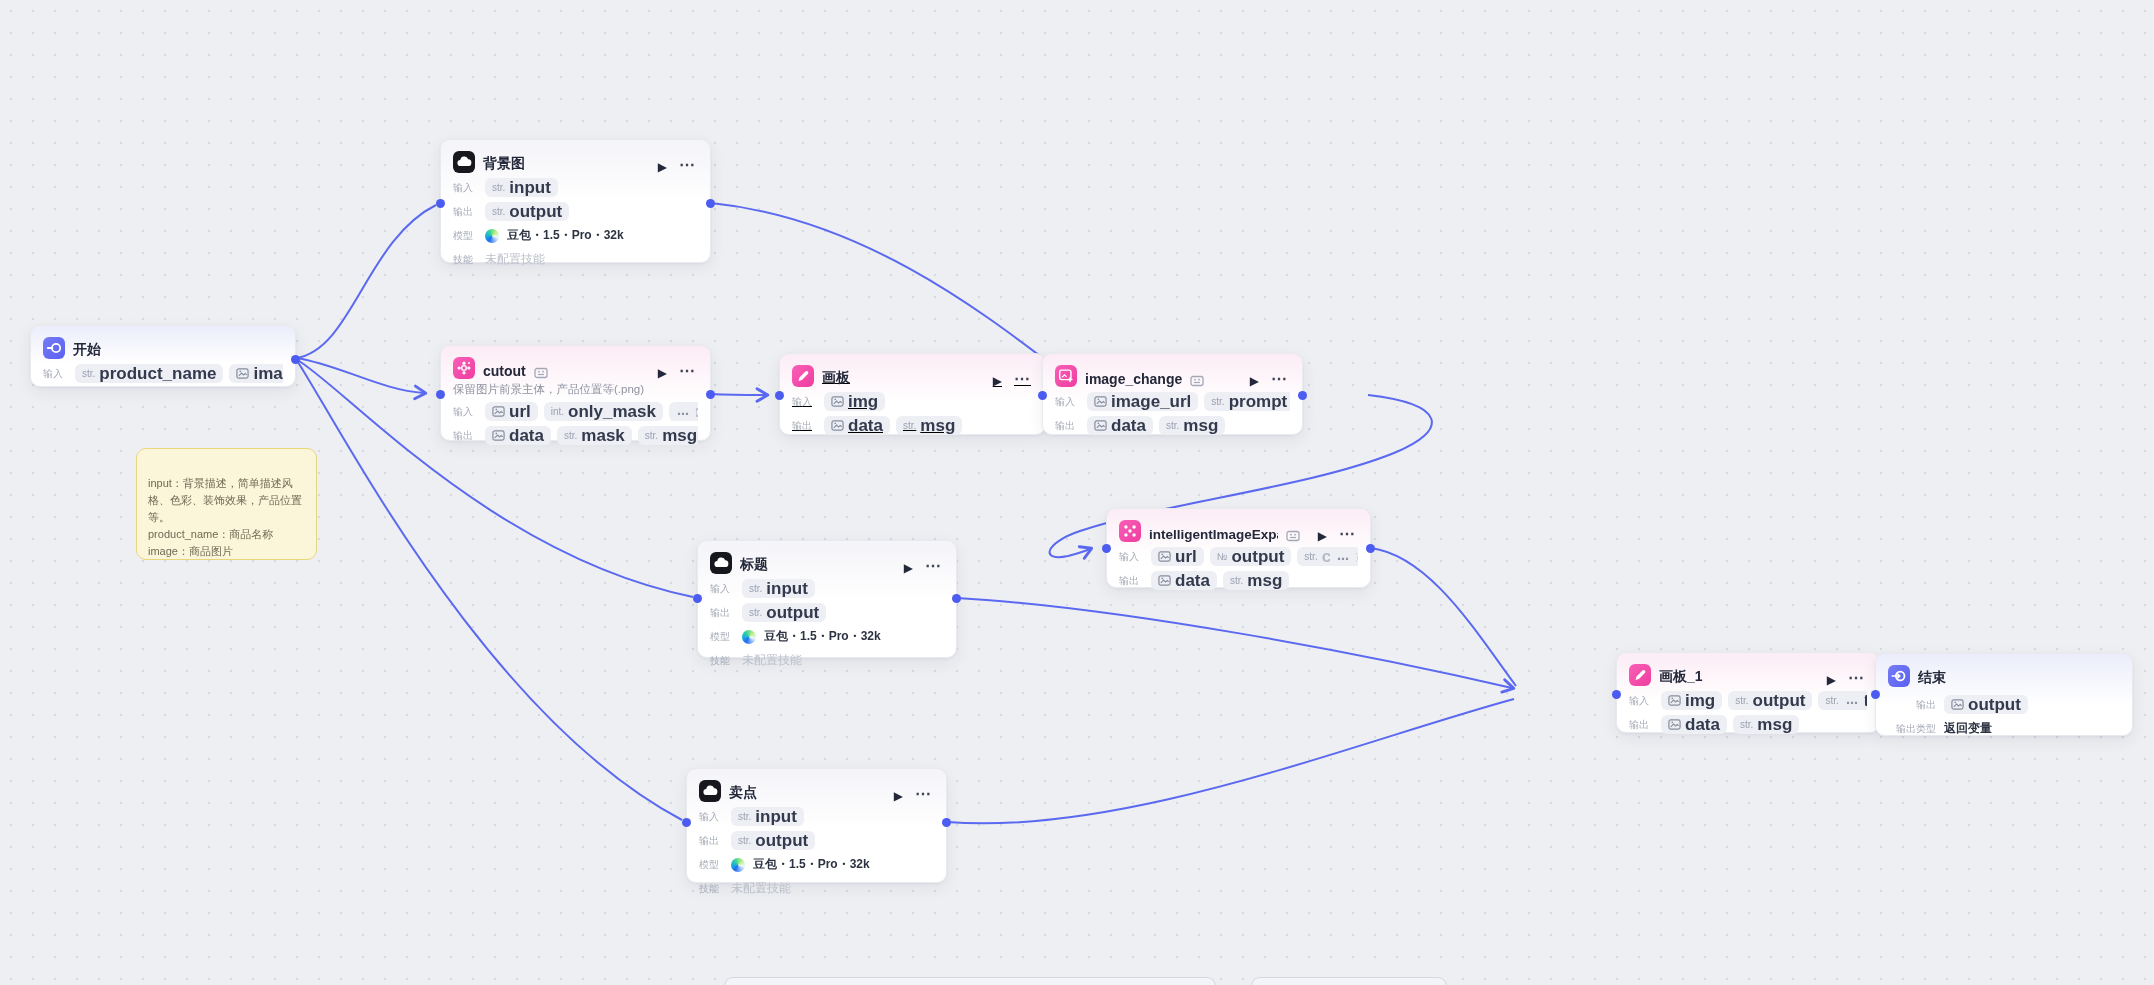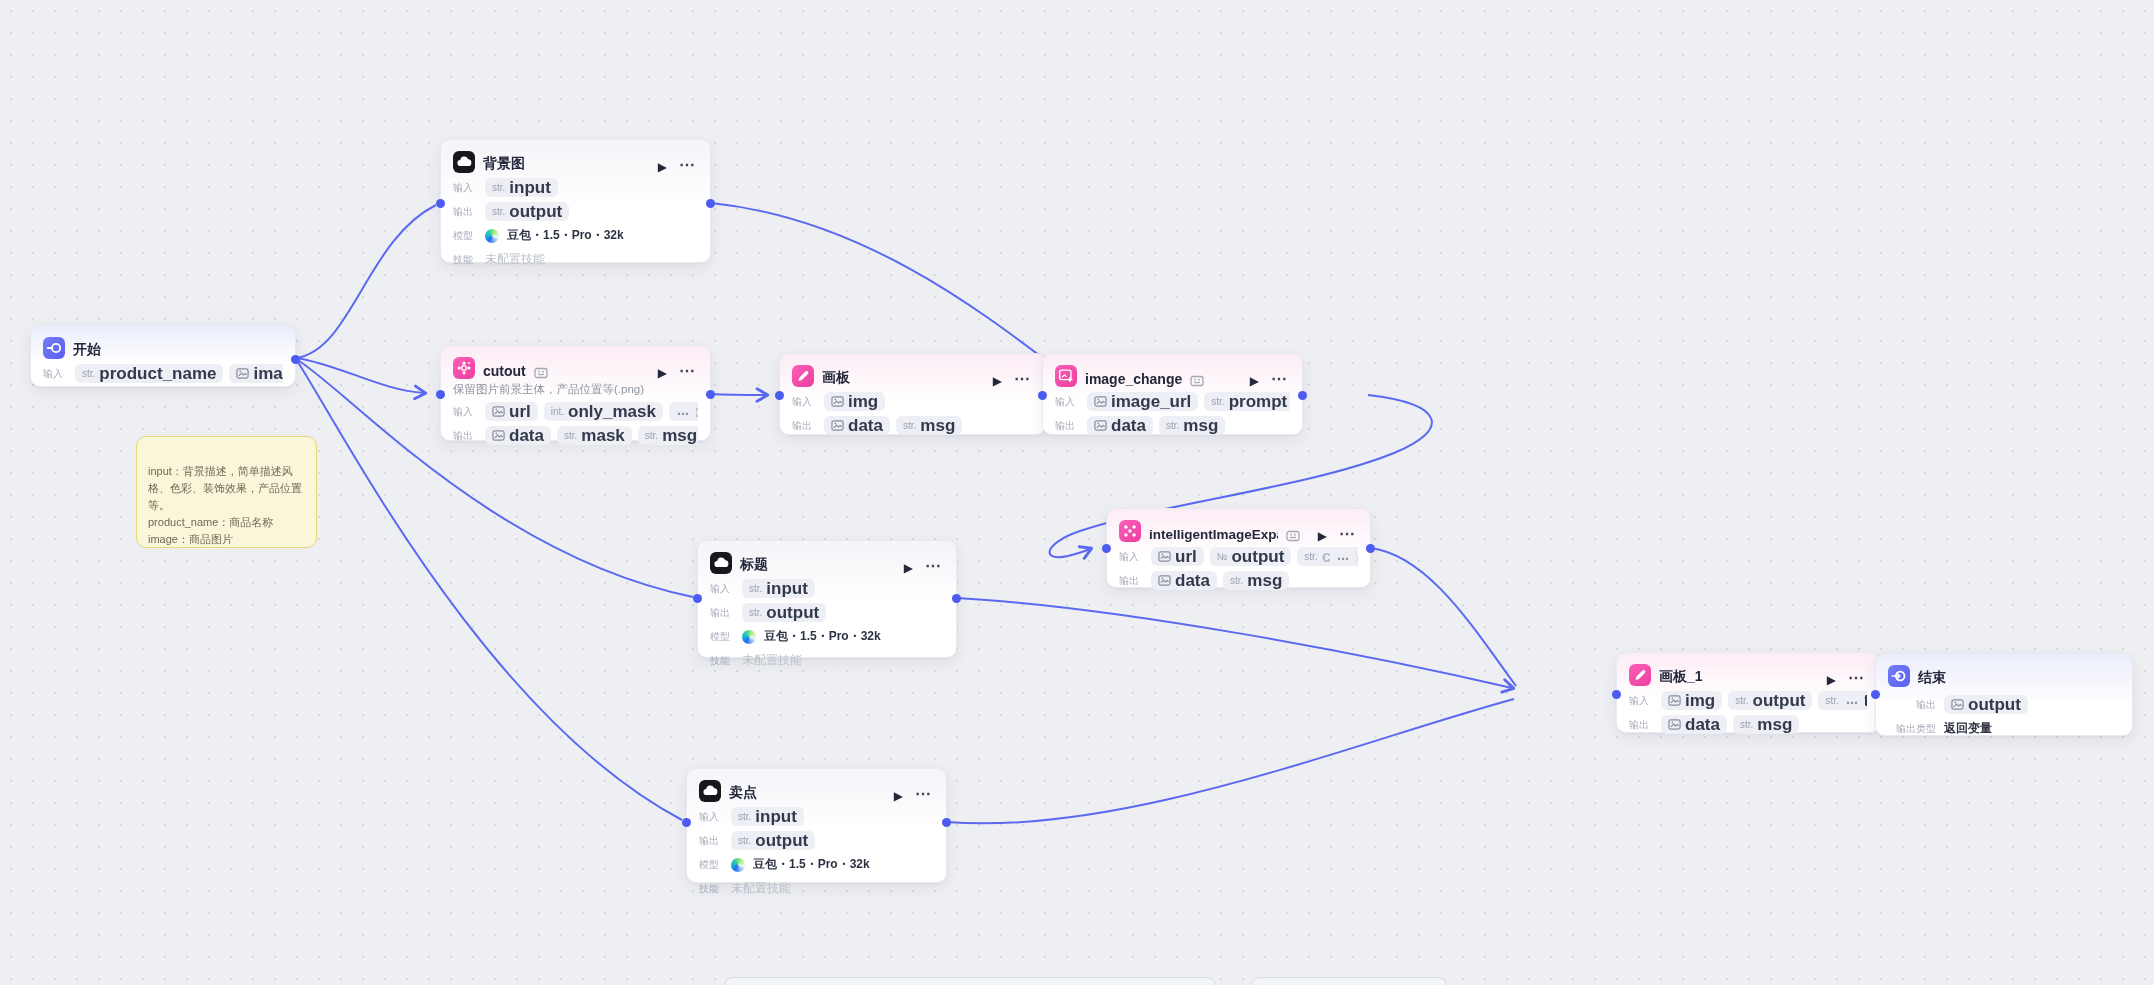--- a/index.html
+++ b/index.html
@@ -107,21 +107,21 @@
             </svg>
             <b>image</b>
           </span>
           <span class="chip">
             <i>str.</i>
           </span>
         </span>
     </div>
   </div>
 
-  <div class="note" style="left:136px;top:436px;width:181px;height:112px;">
+  <div class="note" style="left:136px;top:448px;width:181px;height:112px;">
     <span>input：背景描述，简单描述风格、色彩、装饰效果，产品位置等。
 product_name：商品名称
 image：商品图片</span>
   </div>
 
   <div class="node grey" style="left:440px;top:139px;width:271px;height:124px;">
     <span class="port in" style="top:59px"></span>
     <span class="port out" style="top:59px"></span>
     <div class="head">
       <span class="nicon black">
@@ -229,21 +229,21 @@
             <b>mask</b>
           </span>
           <span class="chip">
             <i>str.</i>
             <b>msg</b>
           </span>
         </span>
     </div>
   </div>
 
-  <div class="node pink" style="left:779px;top:353px;width:267px;height:82px;">
+  <div class="node pink" style="left:779px;top:353px;width:267px;height:82px;text-decoration:underline;">
     <span class="port in" style="top:37px"></span>
     <span class="port out" style="top:37px"></span>
     <div class="head">
       <span class="nicon pink">
         <svg width="18" height="18" viewBox="0 0 20 20">
             <path d="M5 15.5 l1.1-3.8 6.6-6.6 a1.9 1.9 0 0 1 2.7 2.7 L8.8 14.4 z" fill="#fff"></path>
           </svg>
       </span>
       <span class="ntitle">画板</span>
       <span class="spacer"></span>

